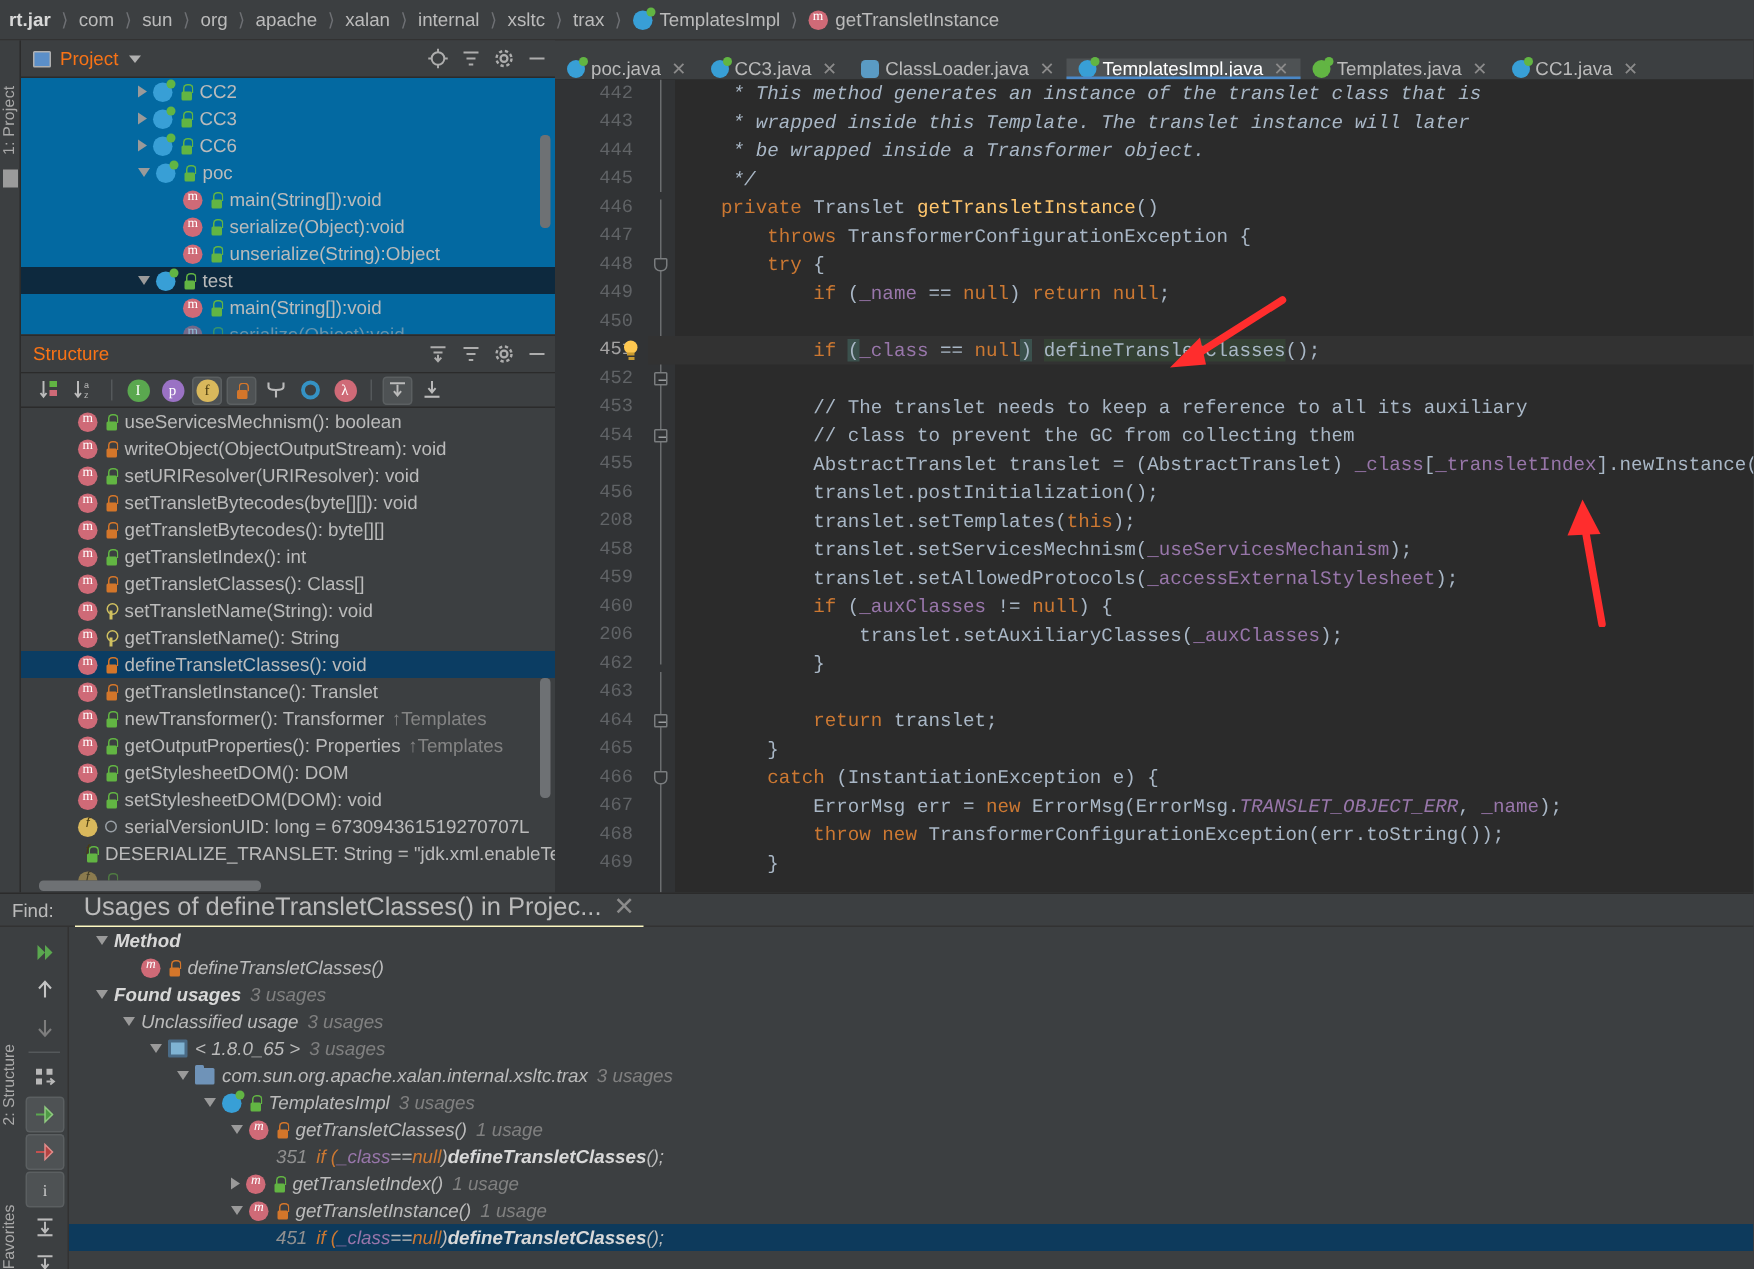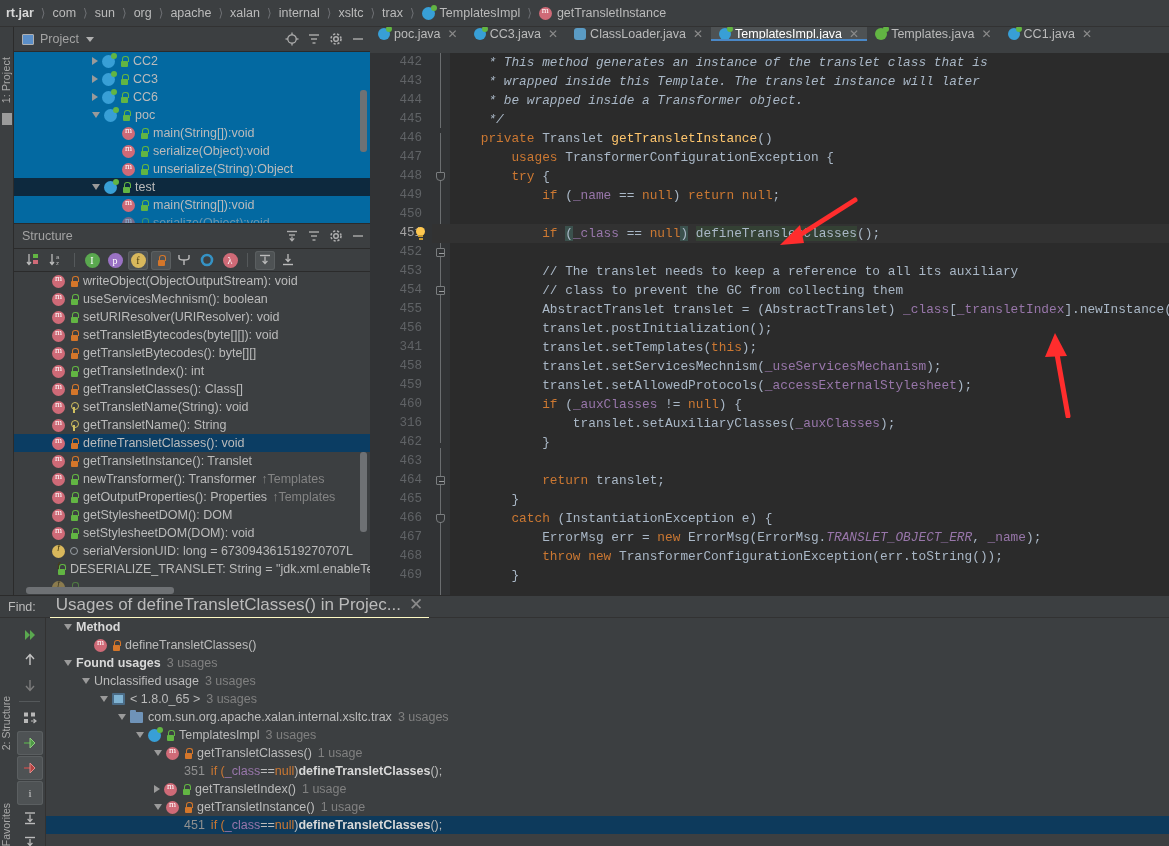--- a/index.html
+++ b/index.html
@@ -54,21 +54,21 @@
   
   .project-panel {
     position: absolute; left: 14px; top: 27px; width: 356px; height: 196px;
     background: #3c3f41;
   }
   .panel-header {
     height: 25px; display:flex; align-items:center;
     background: #3c3f41; padding-left: 8px;
     border-bottom: 1px solid #2b2b2b;
   }
-  .panel-header .ph-title { font-size: 12.5px; color: #a3a3a3; margin-left: 6px;}
+  .panel-header .ph-title { font-size: 12.5px; color: #f97316; margin-left: 6px;}
   .panel-header .ph-spacer { flex: 1 1 auto; }
   .ph-icon { width: 20px; height: 18px; display:flex; align-items:center; justify-content:center; color:#adadad; margin-right:2px;}
   .proj-box { width:12px;height:11px;border:1.6px solid #b0b0b0; background:#5b8fc9; border-radius:1px;}
   .caret-down { width:0;height:0;border-left:4px solid transparent;border-right:4px solid transparent;border-top:5px solid #b0b0b0; margin-left:7px;}
 
   .tree {
     position:absolute; left:0; top:25px; right:0; bottom:0;
     overflow:hidden; background:#0369a1;
   }
   .trow { height:18px; display:flex; align-items:center; white-space:nowrap; font-size:12.5px; color:#bbbbbb; }
@@ -108,21 +108,21 @@
   .srow.sel { background:#0d4a78; background:#0b3d63;}
   .srow .muted { color:#848484; margin-left:5px; }
   .st-scroll-v { position:absolute; right:3px; top:180px; width:7px; height:80px; background:#6e7174; border-radius:3px;}
   .st-scroll-h { position:absolute; left:12px; bottom:1px; width:148px; height:7px; background:#6e7174; border-radius:3px;}
 
   
   .editor-wrap {
     position:absolute; left:370px; top:27px; width:799px; height:568px;
     background:#2b2b2b;
   }
-  .tabbar { height:26px; background:#3c3f41; display:flex; align-items:flex-start; overflow:hidden;}
+  .tabbar { height:26px; background:#3c3f41; display:flex; align-items:flex-end; overflow:hidden;}
   .etab { display:flex; align-items:center; padding:0 8px 0 8px; font-size:12.5px; color:#bbbbbb; position:relative; white-space:nowrap;}
   .etab.active { background:#4e5254; color:#ffffff;}
   .etab.active::after{content:"";position:absolute;left:0;right:0;bottom:0;height:2px;background:#4a88c7;}
   .etab .x { margin-left:7px; color:#8b8b8b; font-size:12px;}
   .etab .ic { margin-right:4px; }
   .ic-sm { width:12px;height:12px;}
 
   .code-area { position:absolute; left:0; top:26px; right:0; bottom:0; background:#2b2b2b; overflow:hidden; }
   .gutter { position:absolute; left:0; top:0; width:62px; height:100%; background:#313335;}
   .fold-col { position:absolute; left:62px; top:0; width:18px; height:100%; background:#313335; }
@@ -169,21 +169,21 @@
     border-bottom:2px solid #fef9c3; display:flex; align-items:center;
   }
   .find-tab .x { margin-left:8px; color:#8b8b8b;}
 
   .find-side { position:absolute; left:0; top:22px; width:14px; bottom:0; background:#3c3f41; }
   .find-tools { position:absolute; left:14px; top:22px; width:32px; bottom:0; background:#3c3f41; border-right:1px solid #323232; padding-top:4px;}
   .ftbtn { width:26px;height:24px;margin:1px 3px;display:flex;align-items:center;justify-content:center;border-radius:3px;color:#a9a9a9;font-size:13px;}
   .ftbtn.boxed { background:#4e5254; box-shadow: inset 0 0 0 1px #5b5f61;}
   .ft-sep { height:1px; background:#55595b; margin:4px 5px;}
 
-  .find-results { position:absolute; left:46px; top:22px; right:0; bottom:0; background:#3c3f41; overflow:hidden;}
+  .find-results { position:absolute; left:46px; top:22px; right:0; bottom:0; background:#3c3f41; overflow:hidden;font-style:italic;}
   .frow { height:18px; display:flex; align-items:center; white-space:nowrap; font-size:12.5px; color:#bbbbbb;}
   .frow.sel { background:#0d3a5c; }
   .frow .cnt { color:#808080; margin-left:6px; }
   .frow b { font-weight:bold; color:#d8d8d8;}
   .frow .ln-no { color:#909090; margin-right:6px; font-family:"Liberation Sans",sans-serif;}
   .pkg-ic { width:13px;height:11px;margin-right:5px;flex:none;position:relative;background:#6f93b8;border-radius:1px;}
   .pkg-ic::after{content:"";position:absolute;left:0;top:-2px;width:6px;height:3px;background:#6f93b8;border-radius:1px 1px 0 0;}
   .jdk-ic { width:13px;height:12px;margin-right:5px;flex:none;background:#4a6b86;border-radius:1px;position:relative;}
   .jdk-ic::after{content:"";position:absolute;left:2px;top:2px;width:9px;height:8px;background:#7fb3d3;}
   .rail-lbl { position:absolute; writing-mode:vertical-rl; transform:rotate(180deg); font-size:10.5px; color:#a9a9a9; white-space:nowrap;}
@@ -408,27 +408,27 @@
         <svg width="16" height="16" viewBox="0 0 16 16">
             <path d="M8 2 L8 9 M5.6 6.8 L8 9.6 L10.4 6.8" fill="none" stroke="#bbb" stroke-width="1.3"></path>
             <line x1="3" y1="12.5" x2="13" y2="12.5" stroke="#bbb" stroke-width="1.4"></line>
           </svg>
       </div>
     </div>
 
     <div class="st-list">
       <div class="srow">
           <span class="ic ic-method"></span>
+          <span class="lock-g"></span>
+          <span>useServicesMechnism(): boolean</span>
+        </div>
+      <div class="srow">
+          <span class="ic ic-method"></span>
           <span class="lock-o"></span>
           <span>writeObject(ObjectOutputStream): void</span>
-        </div>
-      <div class="srow">
-          <span class="ic ic-method"></span>
-          <span class="lock-g"></span>
-          <span>useServicesMechnism(): boolean</span>
         </div>
       <div class="srow">
           <span class="ic ic-method"></span>
           <span class="lock-g"></span>
           <span>setURIResolver(URIResolver): void</span>
         </div>
       <div class="srow">
           <span class="ic ic-method"></span>
           <span class="lock-o"></span>
           <span>setTransletBytecodes(byte[][]): void</span>
@@ -569,21 +569,21 @@
         <span class="txt cmt">     */</span>
       </div>
 
       <div class="cline" style="position:absolute;top:76px;left:0;right:0;">
         <span class="ln">446</span>
         <span class="txt"><span class="kw">    private </span><span>Translet </span><span class="mth">getTransletInstance</span>()</span>
       </div>
       <div class="cline" style="position:absolute;top:95px;left:0;right:0;">
         <span class="ln">447</span>
         <span class="fmark" style="top:100px;"></span>
-        <span class="txt"><span class="kw">        usages </span>TransformerConfigurationException {</span>
+        <span class="txt"><span class="kw">        throws </span>TransformerConfigurationException {</span>
       </div>
       <div class="cline" style="position:absolute;top:114px;left:0;right:0;">
         <span class="ln">448</span>
         <span class="fmark" style="top:119px;"></span>
         <span class="txt"><span class="kw">        try </span>{</span>
       </div>
       <div class="cline" style="position:absolute;top:133px;left:0;right:0;">
         <span class="ln">449</span>
         <span class="txt"><span class="kw">            if </span>(<span class="fld">_name</span> == <span class="kw">null</span>) <span class="kw">return null</span>;</span>
       </div>
@@ -616,38 +616,38 @@
       </div>
       <div class="cline" style="position:absolute;top:247px;left:0;right:0;">
         <span class="ln">455</span>
         <span class="txt">            AbstractTranslet translet = (AbstractTranslet) <span class="fld">_class</span>[<span class="fld">_transletIndex</span>].newInstance();</span>
       </div>
       <div class="cline" style="position:absolute;top:266px;left:0;right:0;">
         <span class="ln">456</span>
         <span class="txt">            translet.postInitialization();</span>
       </div>
       <div class="cline" style="position:absolute;top:285px;left:0;right:0;">
-        <span class="ln">341</span>
+        <span class="ln">208</span>
         <span class="txt">            translet.setTemplates(<span class="kw">this</span>);</span>
       </div>
       <div class="cline" style="position:absolute;top:304px;left:0;right:0;">
         <span class="ln">458</span>
         <span class="txt">            translet.setServicesMechnism(<span class="fld">_useServicesMechanism</span>);</span>
       </div>
       <div class="cline" style="position:absolute;top:323px;left:0;right:0;">
         <span class="ln">459</span>
         <span class="txt">            translet.setAllowedProtocols(<span class="fld">_accessExternalStylesheet</span>);</span>
       </div>
       <div class="cline" style="position:absolute;top:342px;left:0;right:0;">
         <span class="ln">460</span>
 
         <span class="txt"><span class="kw">            if </span>(<span class="fld">_auxClasses</span> != <span class="kw">null</span>) {</span>
       </div>
       <div class="cline" style="position:absolute;top:361px;left:0;right:0;">
-        <span class="ln">316</span>
+        <span class="ln">206</span>
         <span class="txt">                translet.setAuxiliaryClasses(<span class="fld">_auxClasses</span>);</span>
       </div>
       <div class="cline" style="position:absolute;top:380px;left:0;right:0;">
         <span class="ln">462</span>
 
         <span class="txt">            }</span>
       </div>
       <div class="cline" style="position:absolute;top:399px;left:0;right:0;">
         <span class="ln">463</span>
       </div>

